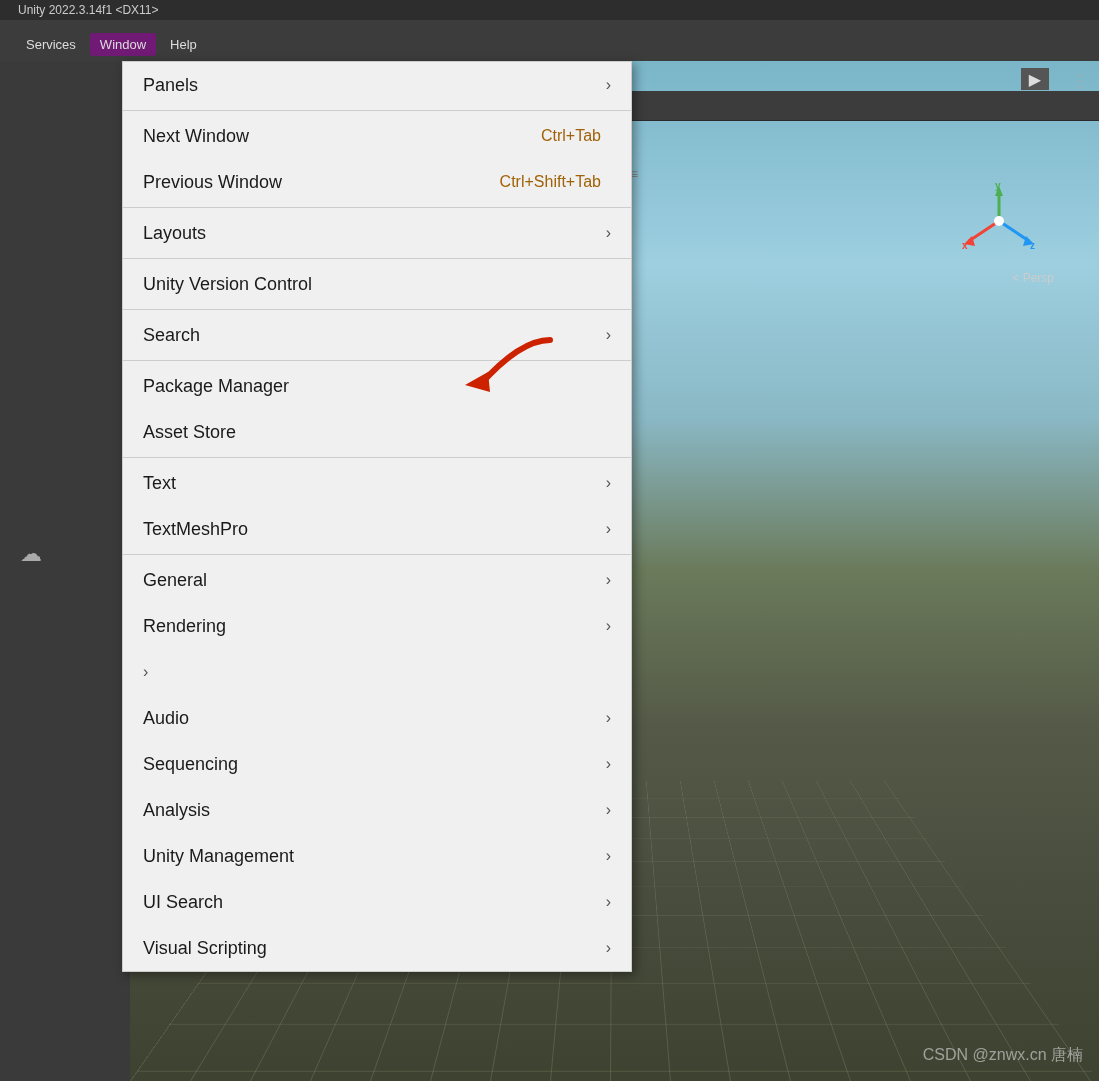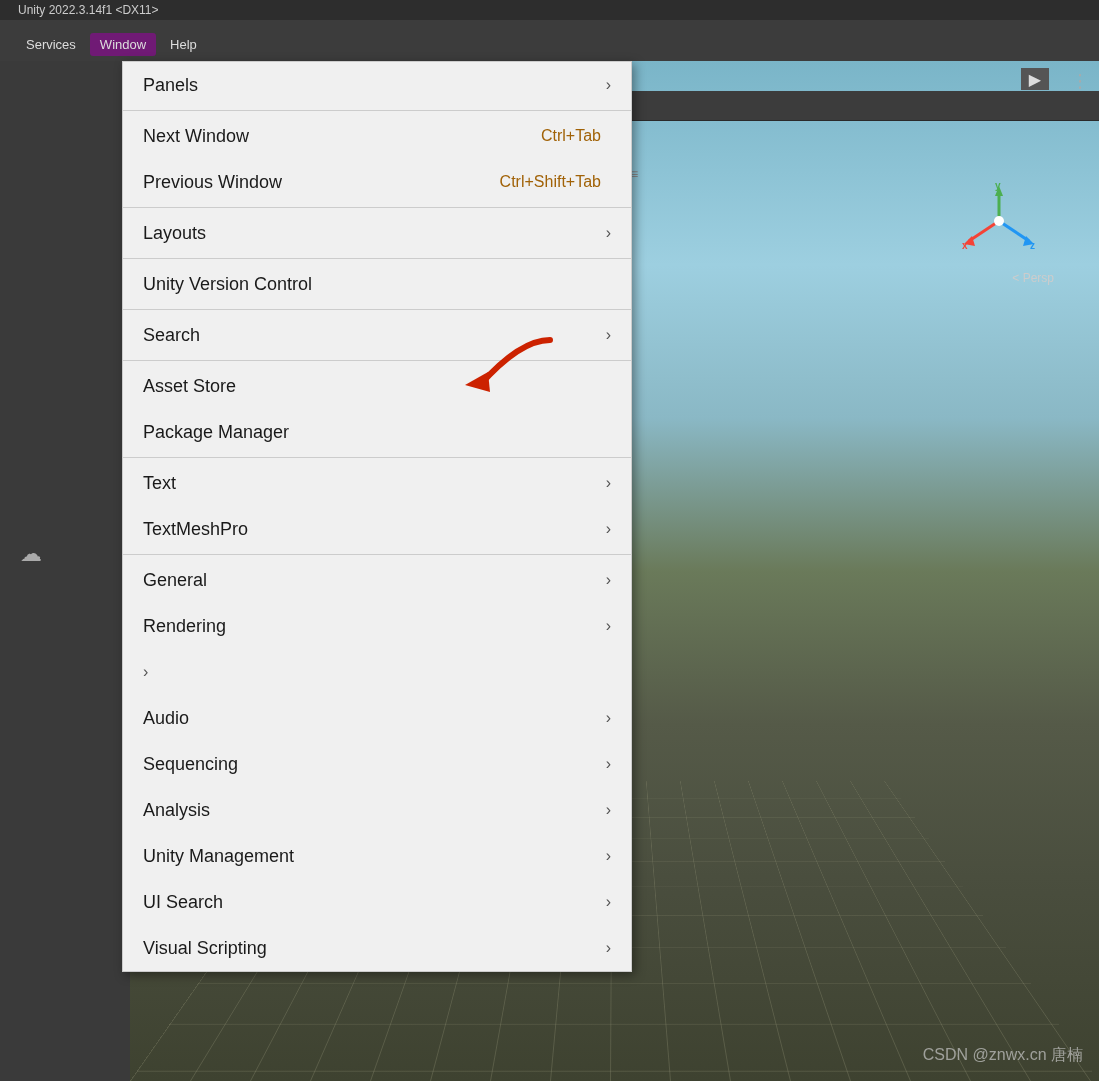--- a/index.html
+++ b/index.html
@@ -328,24 +328,24 @@
   <div class="dropdown-separator"></div>
 
   <div class="dropdown-item">
     <span class="item-label">Search</span>
     <span class="chevron">›</span>
   </div>
 
   <div class="dropdown-separator"></div>
 
   <div class="dropdown-item">
+    <span class="item-label">Package Manager</span>
+  </div>
+  <div class="dropdown-item">
     <span class="item-label">Asset Store</span>
-  </div>
-  <div class="dropdown-item">
-    <span class="item-label">Package Manager</span>
   </div>
 
   <div class="dropdown-separator"></div>
 
   <div class="dropdown-item">
     <span class="item-label">Text</span>
     <span class="chevron">›</span>
   </div>
   <div class="dropdown-item">
     <span class="item-label">TextMeshPro</span>

